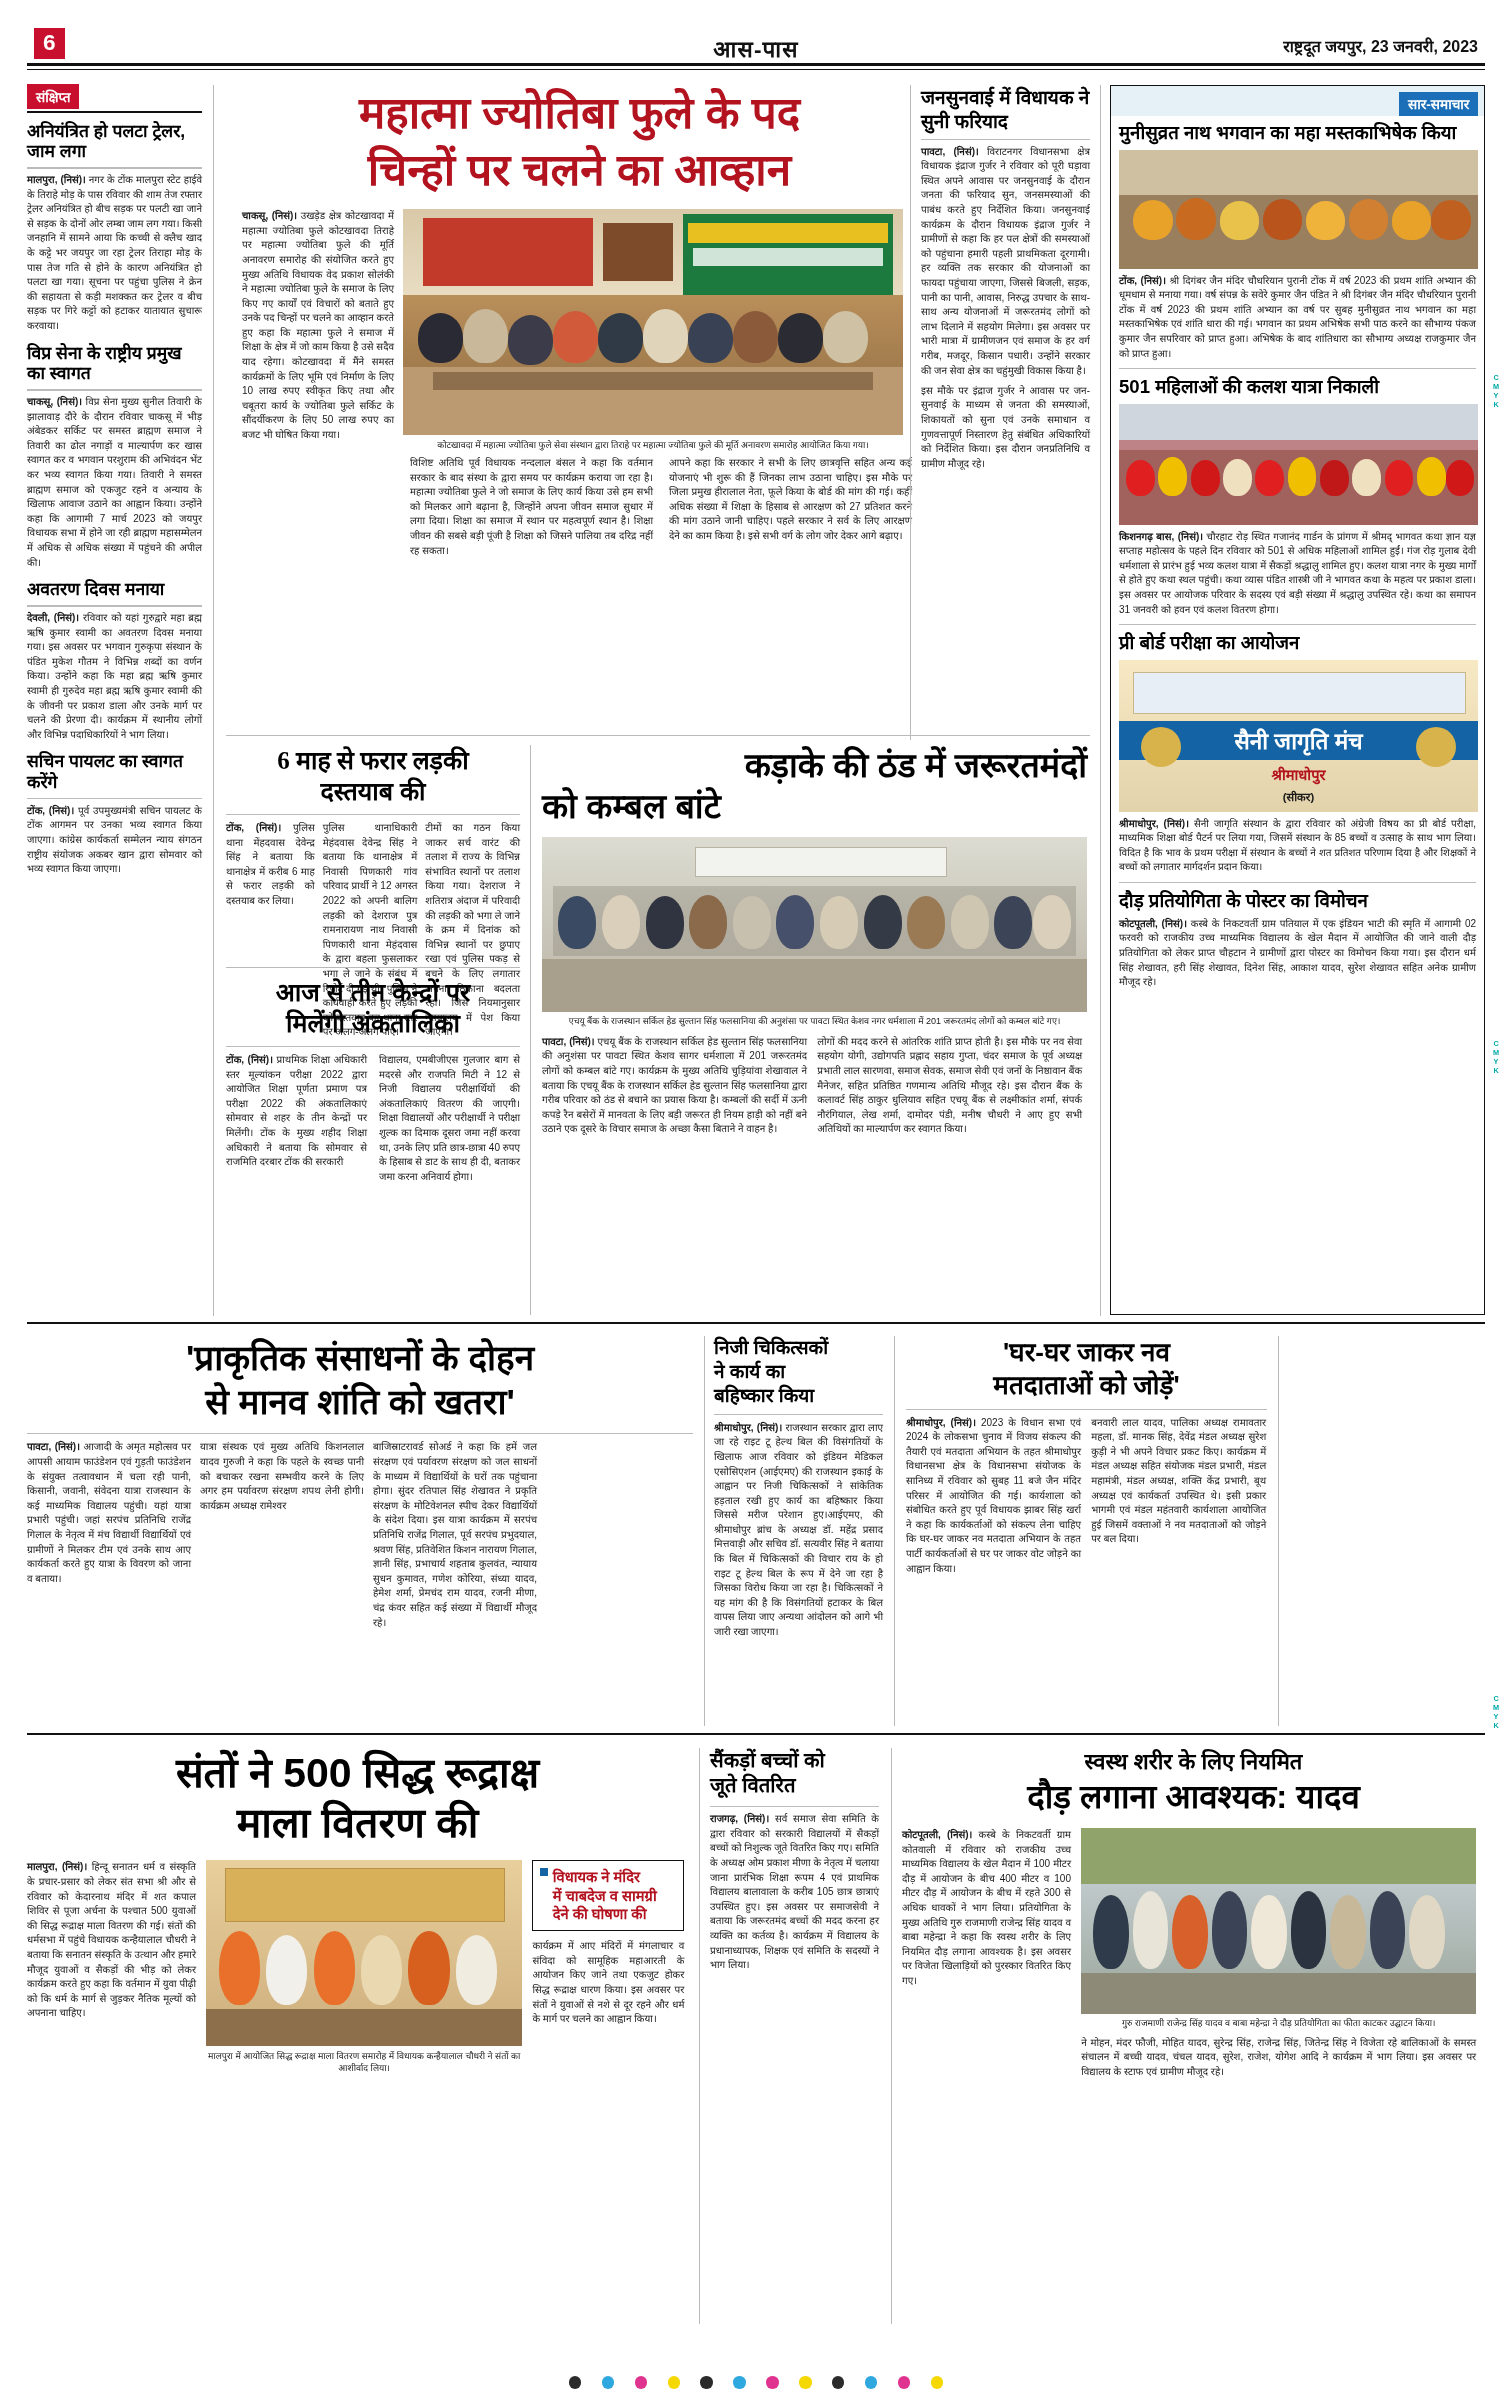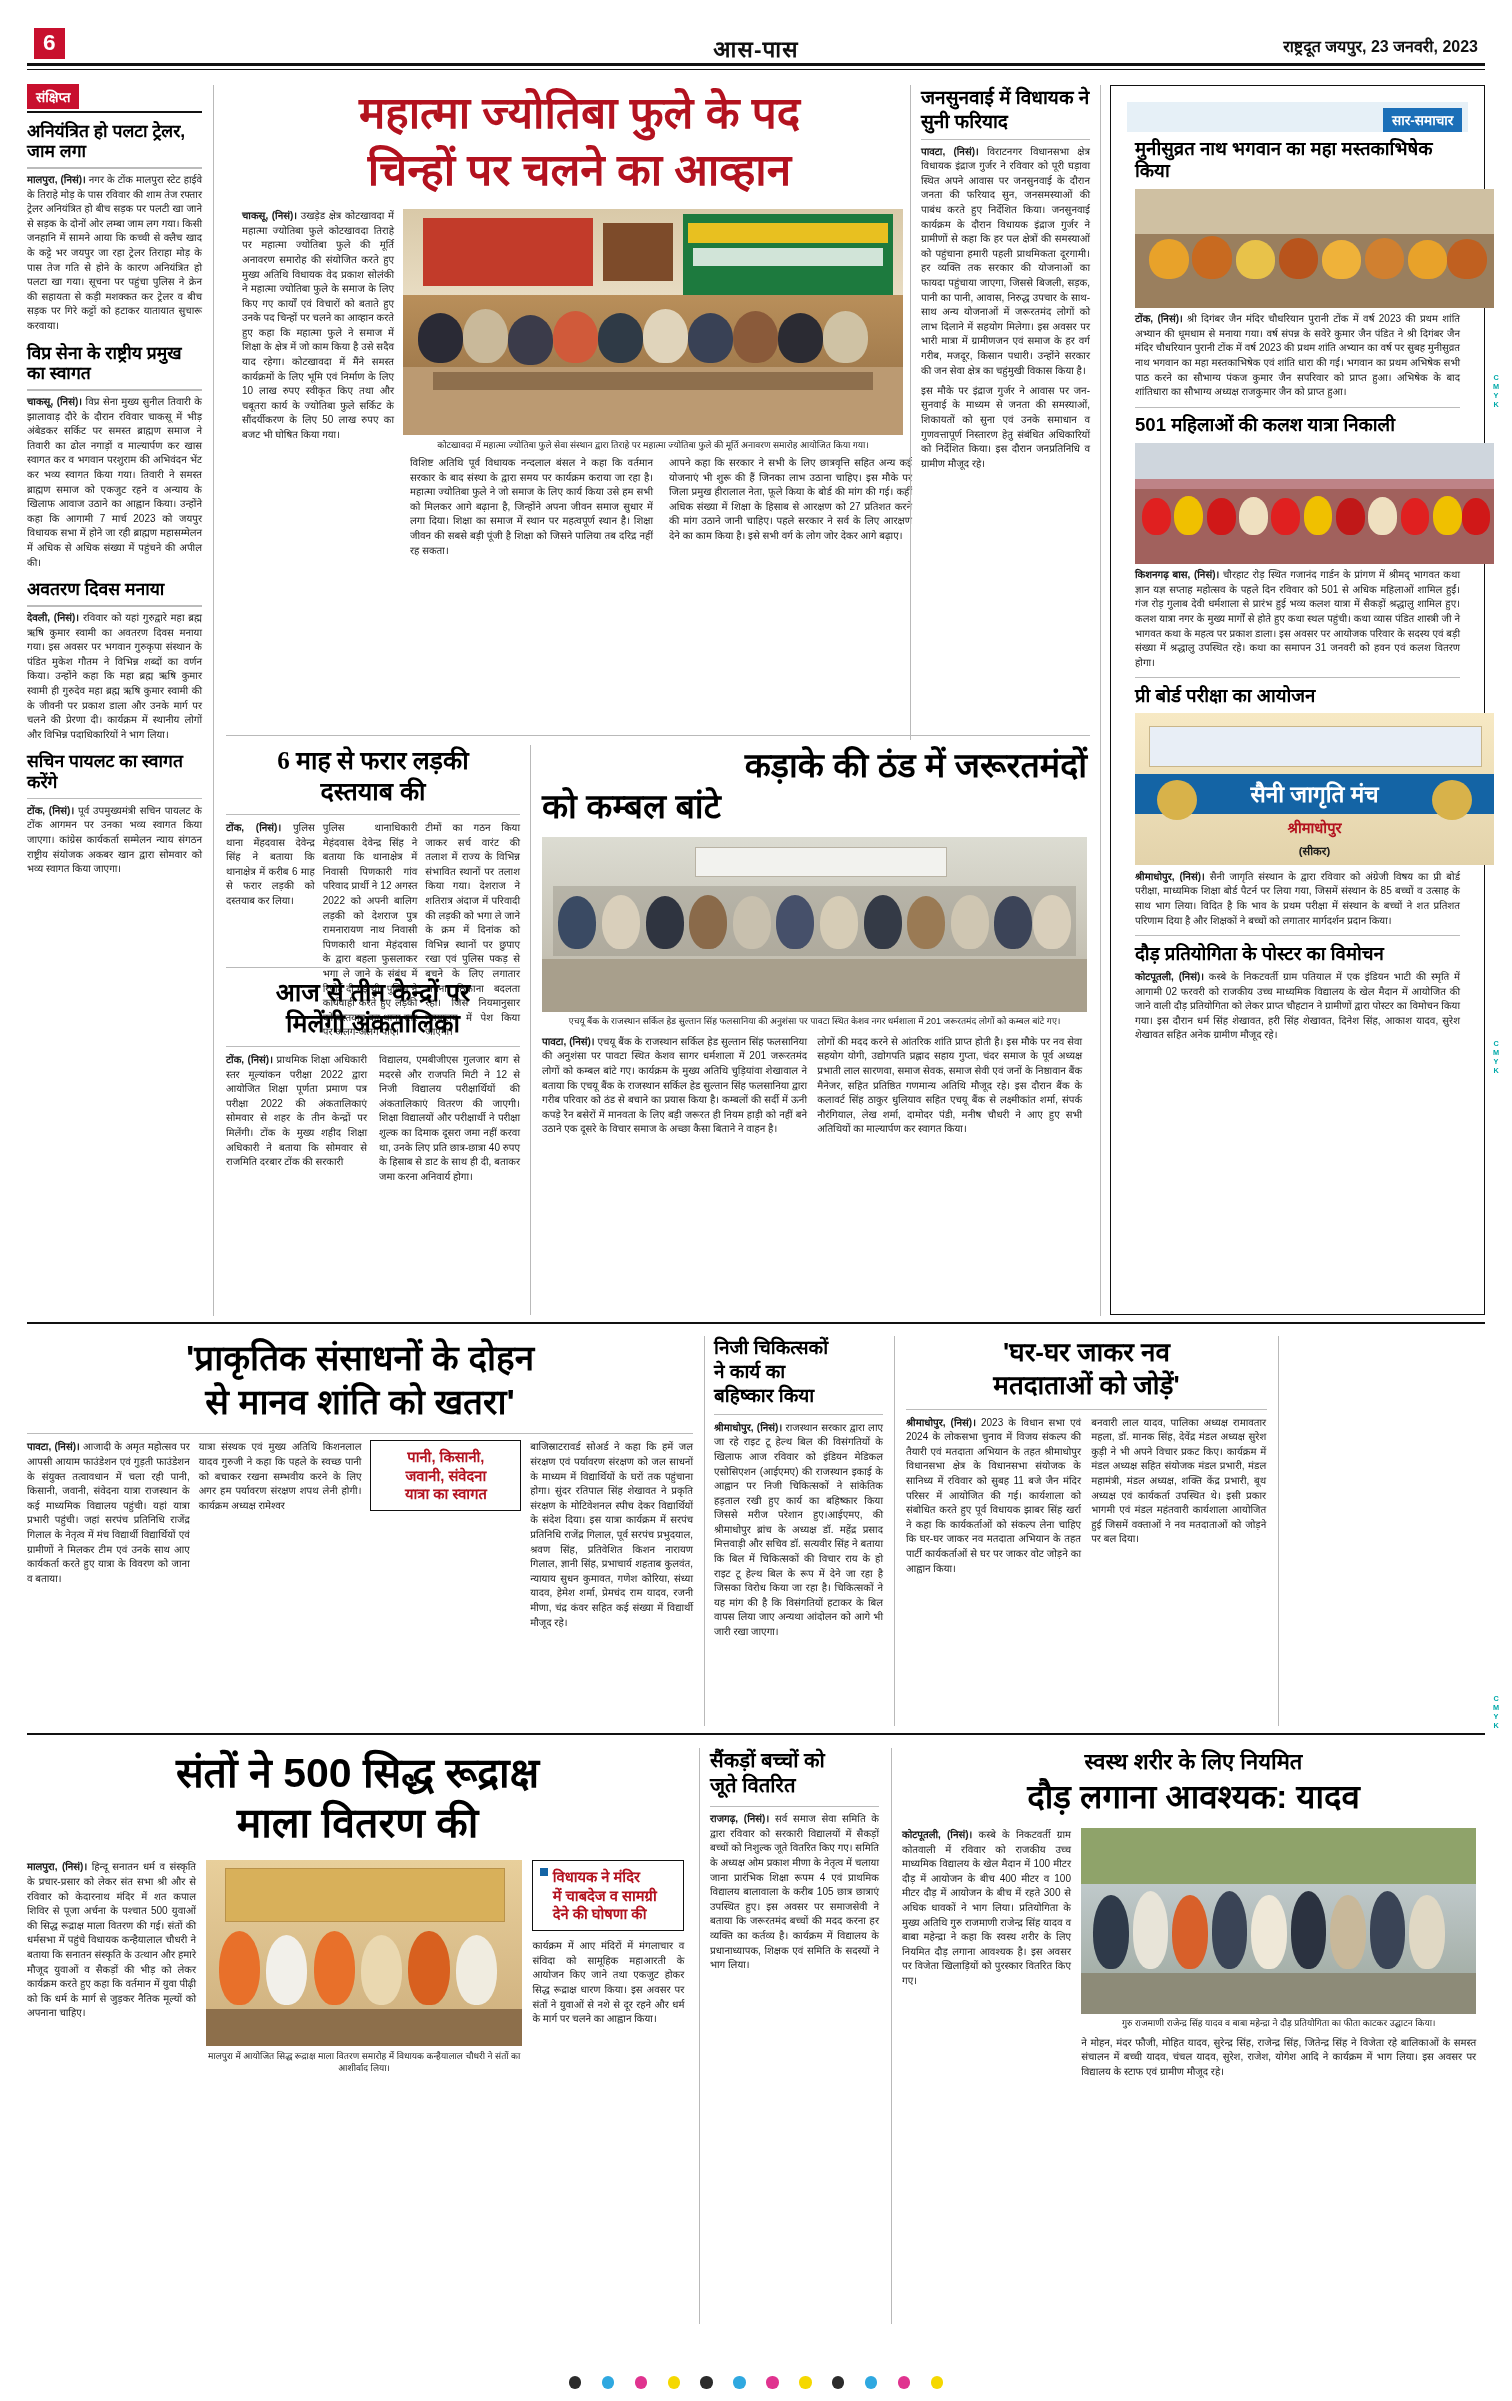--- a/index.html
+++ b/index.html
@@ -135,21 +135,21 @@
 
   <div class="col" style="left:921px;top:86px;width:169px;">
     <div class="hl" style="font-size:19px;line-height:1.25;">जनसुनवाई में विधायक ने सुनी फरियाद</div>
     <div style="height:1.1px;background:#bbb;margin:5.6px 0 4.5px;"></div>
     <div class="body-txt"><span class="dateline">पावटा, (निसं)।</span> <span>विराटनगर विधानसभा क्षेत्र विधायक इंद्राज गुर्जर ने रविवार को पूरी घड़ावा स्थित अपने आवास पर जनसुनवाई के दौरान जनता की फरियाद सुन, जनसमस्याओं की पाबंध करते हुए निर्देशित किया। जनसुनवाई कार्यक्रम के दौरान विधायक इंद्राज गुर्जर ने ग्रामीणों से कहा कि हर पल क्षेत्रों की समस्याओं को पहुंचाना हमारी पहली प्राथमिकता दूरगामी। हर व्यक्ति तक सरकार की योजनाओं का फायदा पहुंचाया जाएगा, जिससे बिजली, सड़क, पानी का पानी, आवास, निरुद्ध उपचार के साथ-साथ अन्य योजनाओं में जरूरतमंद लोगों को लाभ दिलाने में सहयोग मिलेगा। इस अवसर पर भारी मात्रा में ग्रामीणजन एवं समाज के हर वर्ग गरीब, मजदूर, किसान पधारी। उन्होंने सरकार की जन सेवा क्षेत्र का चहुंमुखी विकास किया है।</span></div>
     <div class="body-txt" style="margin-top:5.6px;">इस मौके पर इंद्राज गुर्जर ने आवास पर जन-सुनवाई के माध्यम से जनता की समस्याओं, शिकायतों को सुना एवं उनके समाधान व गुणवत्तापूर्ण निस्तारण हेतु संबंधित अधिकारियों को निर्देशित किया। इस दौरान जनप्रतिनिधि व ग्रामीण मौजूद रहे।</div>
   </div>
 
   <div class="vrule" style="left:1100px;top:85px;height:1231px;"></div>
 
-  <div class="col boxed" style="left:1110px;top:85px;width:375px;height:1230px;padding:16px;">
+  <div class="col boxed" style="left:1110px;top:85px;width:375px;height:1230px;padding:0;">
     <div style="text-align:right;padding:5.6px 5.6px 0 0;background:#e6f0f7;">
       <span class="sectag sectag-blue">सार-समाचार</span>
     </div>
 
     <div style="padding:5.6px 8px 0;">
       <div class="hl" style="font-size:18.6px;line-height:1.22;">मुनीसुव्रत नाथ भगवान का महा मस्तकाभिषेक किया</div>
       <div class="photo" style="width:359px;height:119px;margin-top:5.6px;">
         <div class="sky" style="background:#cfc0a2;"></div>
         <div class="grd" style="background:#9a7f5e;"></div>
         <div class="crowd" style="left:4%;top:42%;width:11%;height:34%;background:#e8a22a;"></div>
@@ -270,27 +270,20 @@
 
   <div class="hrule thick" style="left:27px;top:1322px;width:1458px;"></div>
 
   <div class="col" style="left:27px;top:1336px;width:666px;">
     <div class="hl" style="font-size:35px;text-align:center;line-height:1.25;">'प्राकृतिक संसाधनों के दोहन</div>
     <div class="hl" style="font-size:35px;text-align:center;line-height:1.25;">से मानव शांति को खतरा'</div>
     <div style="height:1.1px;background:#bbb;margin:9px 0 6.8px;"></div>
     <div style="display:flex;gap:9px;">
       <div style="width:164px;" class="body-txt"><span class="dateline">पावटा, (निसं)।</span> <span>आजादी के अमृत महोत्सव पर आपसी आयाम फाउंडेशन एवं गुड़ती फाउंडेशन के संयुक्त तत्वावधान में चला रही पानी, किसानी, जवानी, संवेदना यात्रा राजस्थान के कई माध्यमिक विद्यालय पहुंची। यहां यात्रा प्रभारी पहुंची। जहां सरपंच प्रतिनिधि राजेंद्र गिलाल के नेतृत्व में मंच विद्यार्थी विद्यार्थियों एवं ग्रामीणों ने मिलकर टीम एवं उनके साथ आए कार्यकर्ता करते हुए यात्रा के विवरण को जाना व बताया।</span></div>
       <div style="width:164px;" class="body-txt">यात्रा संस्थक एवं मुख्य अतिथि किशनलाल यादव गुरुजी ने कहा कि पहले के स्वच्छ पानी को बचाकर रखना सम्भवीय करने के लिए अगर हम पर्यावरण संरक्षण शपथ लेनी होगी। कार्यक्रम अध्यक्ष रामेश्वर</div>
-      <div style="width:152px;">
-        <div class="boxed" style="padding:6.8px;background:#fff;">
-          <div class="subhl" style="text-align:center;color:#b3121f;">पानी, किसानी,</div>
-          <div class="subhl" style="text-align:center;color:#b3121f;">जवानी, संवेदना</div>
-          <div class="subhl" style="text-align:center;color:#b3121f;">यात्रा का स्वागत</div>
-        </div>
-      </div>
       <div style="width:164px;" class="body-txt">बाजिस्राटरावर्ड सोअर्ड ने कहा कि हमें जल संरक्षण एवं पर्यावरण संरक्षण को जल साधनों के माध्यम में विद्यार्थियों के घरों तक पहुंचाना होगा। सुंदर रतिपाल सिंह शेखावत ने प्रकृति संरक्षण के मोटिवेशनल स्पीच देकर विद्यार्थियों के संदेश दिया। इस यात्रा कार्यक्रम में सरपंच प्रतिनिधि राजेंद्र गिलाल, पूर्व सरपंच प्रभुदयाल, श्रवण सिंह, प्रतिवेशित किशन नारायण गिलाल, ज्ञानी सिंह, प्रभाचार्य शहताब कुलवंत, न्यायाय सुधन कुमावत, गणेश कोरिया, संध्या यादव, हेमेश शर्मा, प्रेमचंद राम यादव, रजनी मीणा, चंद्र कंवर सहित कई संख्या में विद्यार्थी मौजूद रहे।</div>
     </div>
   </div>
 
   <div class="vrule" style="left:704px;top:1336px;height:390px;"></div>
 
   <div class="col" style="left:714px;top:1336px;width:169px;">
     <div class="hl" style="font-size:19px;line-height:1.25;">निजी चिकित्सकों</div>
     <div class="hl" style="font-size:19px;line-height:1.25;">ने कार्य का</div>
     <div class="hl" style="font-size:19px;line-height:1.25;">बहिष्कार किया</div>

